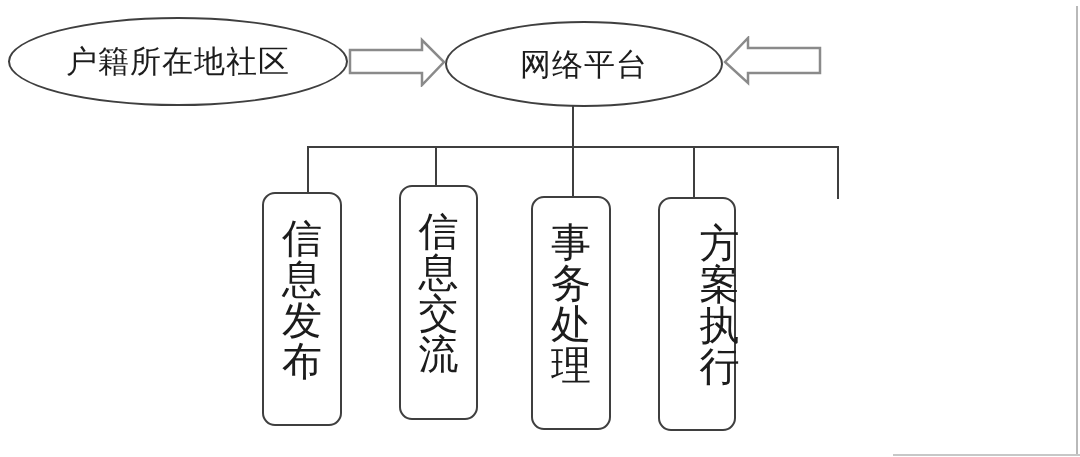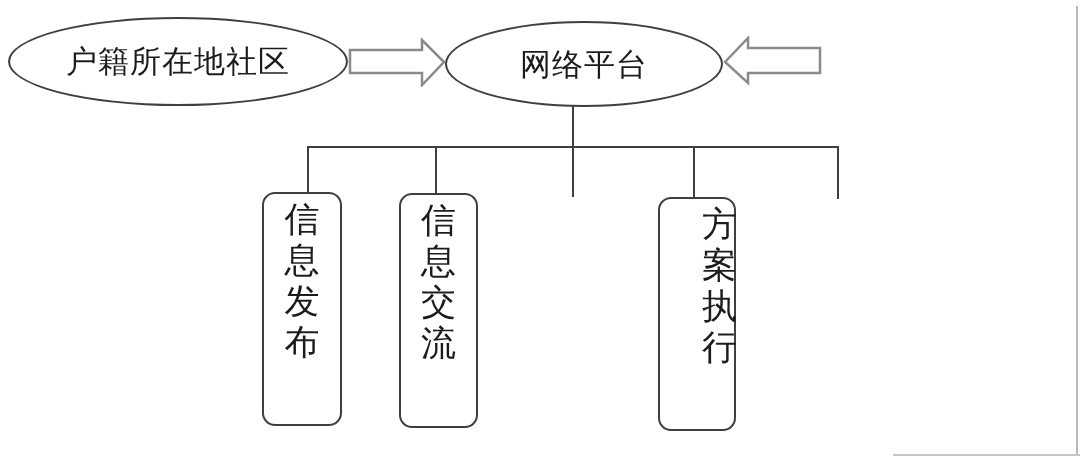--- a/index.html
+++ b/index.html
@@ -66,28 +66,28 @@
     border: 2px solid var(--stroke, #3f3f3f);
     border-radius: 13px;
     box-sizing: border-box;
     background: #ffffff;
     display: flex;
     justify-content: center;
     align-items: flex-start;
   }
   .fbox .vtext {
     width: 1.1em;
-    margin-top: 5px;
-    font-size: 35px;
+    margin-top: 24px;
+    font-size: 40px;
     line-height: 41px;
     text-align: center;
     word-break: break-all;
   }
   #fbox-1 { left: 262px; top: 192px; width: 80px; height: 234px; }
-  #fbox-2 { left: 399px; top: 193px; width: 79px; height: 235px; }
+  #fbox-2 { left: 399px; top: 185px; width: 79px; height: 235px; }
   #fbox-3 { left: 531px; top: 196px; width: 80px; height: 234px; }
   #fbox-4 { left: 658px; top: 197px; width: 78px; height: 234px; padding-left: 45px; }
   #fbox-5 { left: 786px; top: 198px; width: 78px; height: 234px; }
 
   
   #edge-right {
     position: absolute;
     left: 1076px; top: 6px;
     width: 2px; height: 448px;
     background: var(--edge-artifact, #b9b9b9);
@@ -130,20 +130,23 @@
   <div class="cline" id="stub-5"></div>
 
   <div class="fbox" id="fbox-1">
     <div class="vtext">信息发布</div>
   </div>
 
   <div class="fbox" id="fbox-2">
     <div class="vtext">信息交流</div>
   </div>
 
+  <div class="fbox" id="fbox-3">
+    <div class="vtext">事务处理</div>
+  </div>
 
   <div class="fbox" id="fbox-4">
     <div class="vtext">方案执行</div>
   </div>
 
 
   <div id="edge-right"></div>
   <div id="edge-bottom"></div>
 
 </div>

